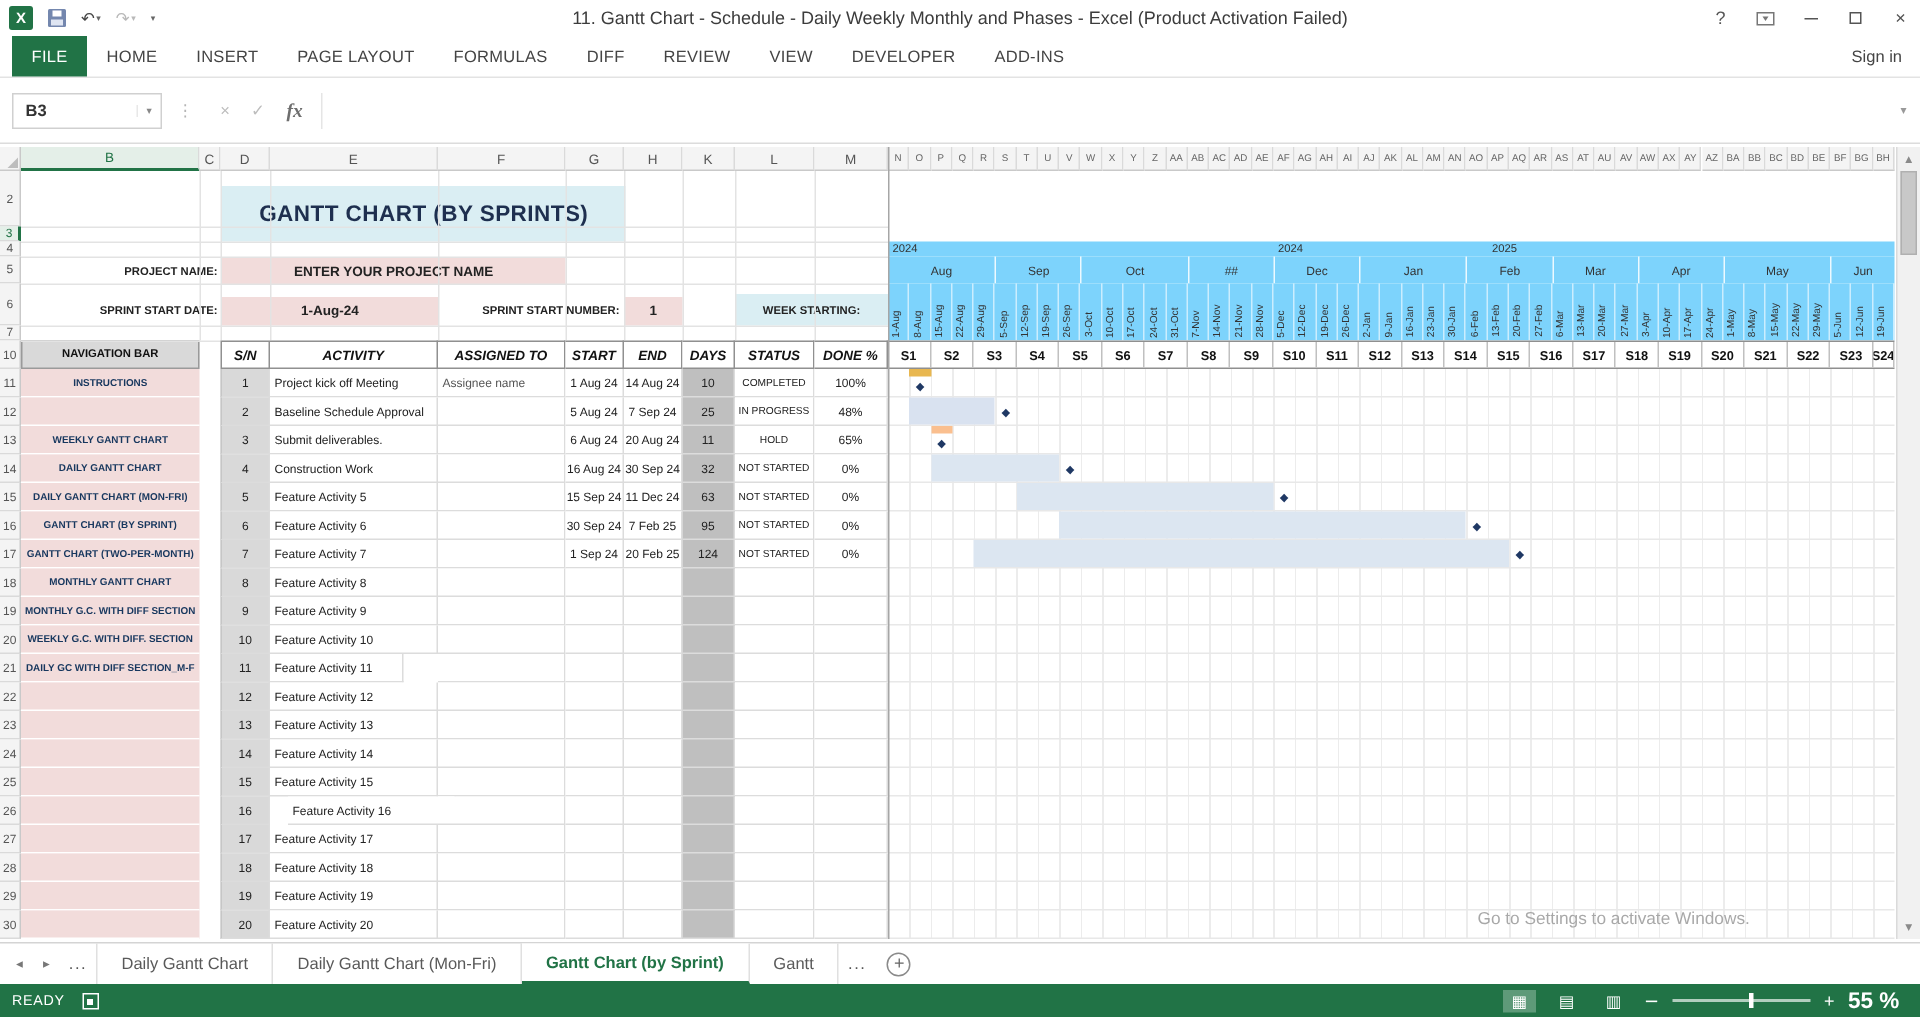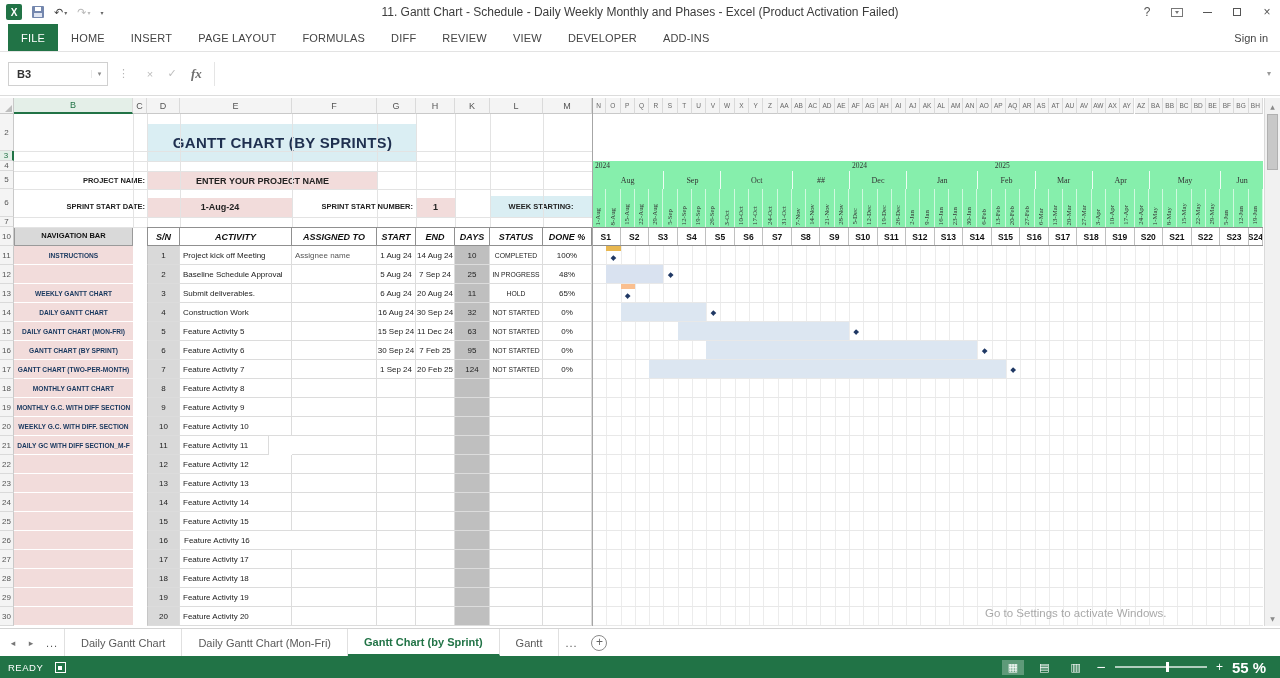--- a/index.html
+++ b/index.html
@@ -80,21 +80,21 @@
   .th.first{border-left:1px solid #909090;}
   .td{position:absolute;font-size:8px;color:#222;display:flex;align-items:center;border-right:1px solid #dcdcdc;border-bottom:1px solid #dcdcdc;background:#fff;overflow:hidden;}
   .td.left{padding-left:3px;}
   .td.dim{color:#555;}
   .td.center{justify-content:center;}
   .td.sn{background:#d9d9d9;justify-content:center;border-left:1px solid #c6c6c6;}
   .td.days{background:#bfbfbf;justify-content:center;}
   .td.status{font-size:6.8px;justify-content:center;}
 
   
-  .gband{position:absolute;background:#86efac;font-family:Liberation Serif, serif;}
+  .gband{position:absolute;background:#7dd3fc;}
   .grid47{display:grid;grid-template-columns:repeat(47,1fr);}
   .gyear{position:absolute;top:0;height:10px;line-height:10px;font-size:7.5px;color:#333;white-space:nowrap;}
   .gm{display:flex;align-items:center;justify-content:center;font-size:8px;color:#333;border-left:1px solid rgba(255,255,255,.85);overflow:hidden;}
   .gm.first{border-left:none;}
   .wkcell{display:flex;align-items:flex-end;justify-content:center;border-right:1px solid rgba(255,255,255,.6);overflow:hidden;}
   .wkcell span{writing-mode:vertical-rl;transform:rotate(180deg);font-size:6.8px;color:#333;margin-bottom:2px;line-height:1;white-space:nowrap;}
   .gsprints{position:absolute;background:#fff;border-top:1px solid #8f8f8f;border-bottom:1px solid #8f8f8f;}
   .spcell{display:flex;align-items:center;justify-content:center;font-weight:bold;font-size:8.5px;color:#111;border-right:1px solid #c0c0c0;overflow:hidden;}
   .gbody{position:absolute;background:#fff;}
   .gb-lines{position:absolute;inset:0;background:repeating-linear-gradient(to right,#ececec 0 1px,transparent 1px 14.2766px);}
@@ -393,21 +393,21 @@
     <div class="td center" style="position: absolute; left: 543px; top: 493px; width: 49px; height: 19px;"></div>
     <div class="td sn" style="position: absolute; left: 147px; top: 512px; width: 33px; height: 19px;">15</div>
     <div class="td left" style="position: absolute; left: 180px; top: 512px; width: 112px; height: 19px;">Feature Activity 15</div>
     <div class="td left dim" style="position: absolute; left: 292px; top: 512px; width: 85px; height: 19px;"></div>
     <div class="td center" style="position: absolute; left: 377px; top: 512px; width: 39px; height: 19px;"></div>
     <div class="td center" style="position: absolute; left: 416px; top: 512px; width: 39px; height: 19px;"></div>
     <div class="td days" style="position: absolute; left: 455px; top: 512px; width: 35px; height: 19px;"></div>
     <div class="td status" style="position: absolute; left: 490px; top: 512px; width: 53px; height: 19px;"></div>
     <div class="td center" style="position: absolute; left: 543px; top: 512px; width: 49px; height: 19px;"></div>
     <div class="td sn" style="position: absolute; left: 147px; top: 531px; width: 33px; height: 19px;">16</div>
-    <div class="td left" style="position: absolute; left: 181px; top: 531px; width: 112px; height: 19px;">Feature Activity 16</div>
+    <div class="td left" style="position: absolute; left: 192px; top: 531px; width: 112px; height: 19px;">Feature Activity 16</div>
     <div class="td left dim" style="position: absolute; left: 292px; top: 531px; width: 85px; height: 19px;"></div>
     <div class="td center" style="position: absolute; left: 377px; top: 531px; width: 39px; height: 19px;"></div>
     <div class="td center" style="position: absolute; left: 416px; top: 531px; width: 39px; height: 19px;"></div>
     <div class="td days" style="position: absolute; left: 455px; top: 531px; width: 35px; height: 19px;"></div>
     <div class="td status" style="position: absolute; left: 490px; top: 531px; width: 53px; height: 19px;"></div>
     <div class="td center" style="position: absolute; left: 543px; top: 531px; width: 49px; height: 19px;"></div>
     <div class="td sn" style="position: absolute; left: 147px; top: 550px; width: 33px; height: 19px;">17</div>
     <div class="td left" style="position: absolute; left: 180px; top: 550px; width: 112px; height: 19px;">Feature Activity 17</div>
     <div class="td left dim" style="position: absolute; left: 292px; top: 550px; width: 85px; height: 19px;"></div>
     <div class="td center" style="position: absolute; left: 377px; top: 550px; width: 39px; height: 19px;"></div>

